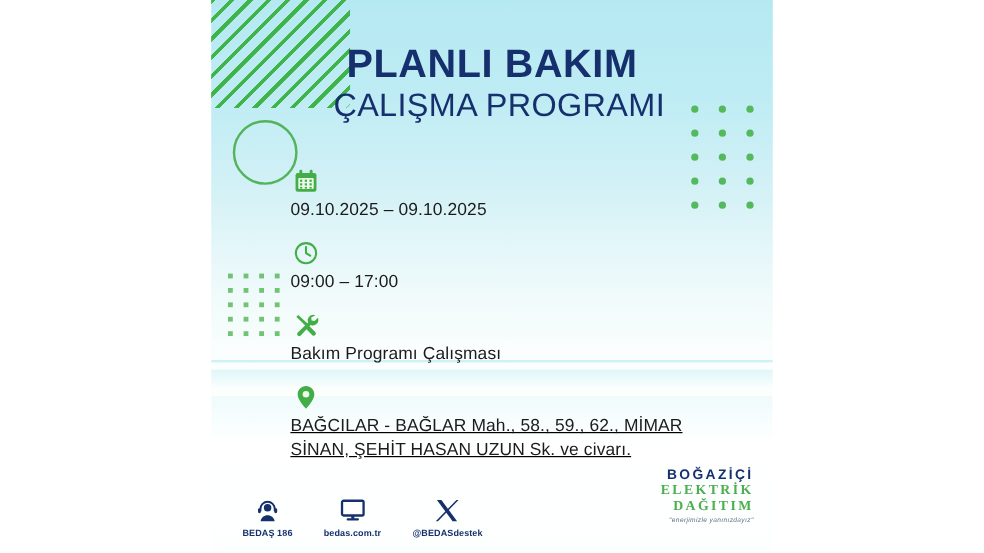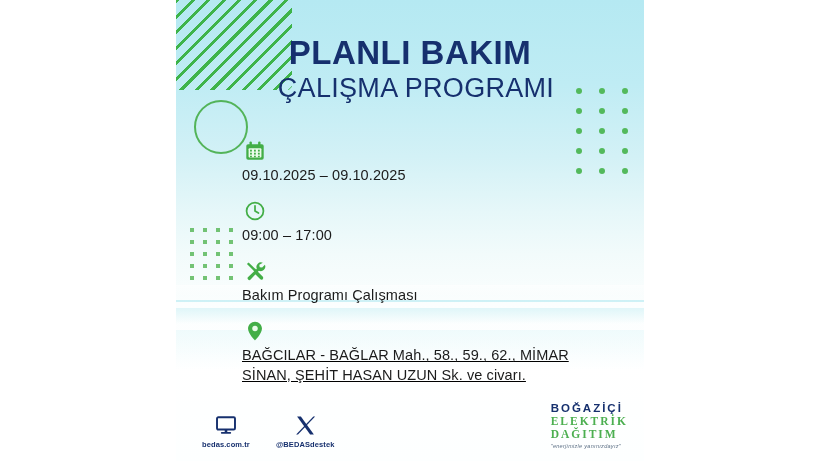--- a/index.html
+++ b/index.html
@@ -122,22 +122,22 @@
     position:absolute;left:26px;bottom:4px;
     display:flex;gap:26px;align-items:flex-end;
   }
   .s-item{display:flex;flex-direction:column;align-items:center;gap:4px;}
   .s-item .s-ico{height:24px;display:flex;align-items:flex-end;justify-content:center;}
   .s-item .s-lab{
     font-size:7.5px;color:#16306e;font-weight:bold;letter-spacing:.1px;
     white-space:nowrap;
   }
   .brand{
-    position:absolute;right:16px;bottom:4px;
-    text-align:left;
+    position:absolute;right:16px;bottom:16px;
+    text-align:right;
   }
   .brand .bl{
     font-size:11.5px;font-weight:bold;letter-spacing:2px;line-height:1.12;
     white-space:nowrap;
   }
   .brand .bl.navy{color:#16306e;}
   .brand .bl.green{color:#4caf50;font-family:Liberation Serif, serif;}
   .brand .tag{
     margin-top:2px;
     font-size:5.5px;color:#5e7186;letter-spacing:.3px;
@@ -259,20 +259,32 @@
         </span>
         <span class="txt">BAĞCILAR - BAĞLAR Mah., 58., 59., 62., MİMAR SİNAN, ŞEHİT HASAN UZUN Sk. ve civarı.</span>
       </div>
 
     </div>
 
     <div class="footer">
 
       <div class="social">
 
+        <div class="s-item">
+          <span class="s-ico">
+            <svg width="22" height="22" viewBox="0 0 24 24">
+              <path d="M4.6 11.0 a7.4 7.4 0 0 1 14.8 0 v2.2 h-1.8 v-2.2 a5.6 5.6 0 0 0 -11.2 0 v2.2 h-1.8 z" fill="#16306e"></path>
+              <rect x="3.3" y="10.3" width="2.6" height="4.6" rx="1.2" fill="#16306e"></rect>
+              <rect x="18.1" y="10.3" width="2.6" height="4.6" rx="1.2" fill="#16306e"></rect>
+              <circle cx="12" cy="10.0" r="3.4" fill="#16306e"></circle>
+              <path d="M5.6 22.2 c0.6 -3.4 3.2 -5.4 6.4 -5.4 s5.8 2.0 6.4 5.4 z" fill="#16306e"></path>
+            </svg>
+          </span>
+          <span class="s-lab">BEDAŞ 186</span>
+        </div>
 
         <div class="s-item">
           <span class="s-ico">
             <svg width="24" height="22" viewBox="0 0 24 24">
               <rect x="2.2" y="3.6" width="19.6" height="13.4" rx="1.4" fill="none" stroke="#16306e" stroke-width="2.1"></rect>
               <rect x="10.6" y="17.4" width="2.8" height="2.6" fill="#16306e"></rect>
               <rect x="6.4" y="19.6" width="11.2" height="1.9" rx="0.9" fill="#16306e"></rect>
             </svg>
           </span>
           <span class="s-lab">bedas.com.tr</span>

